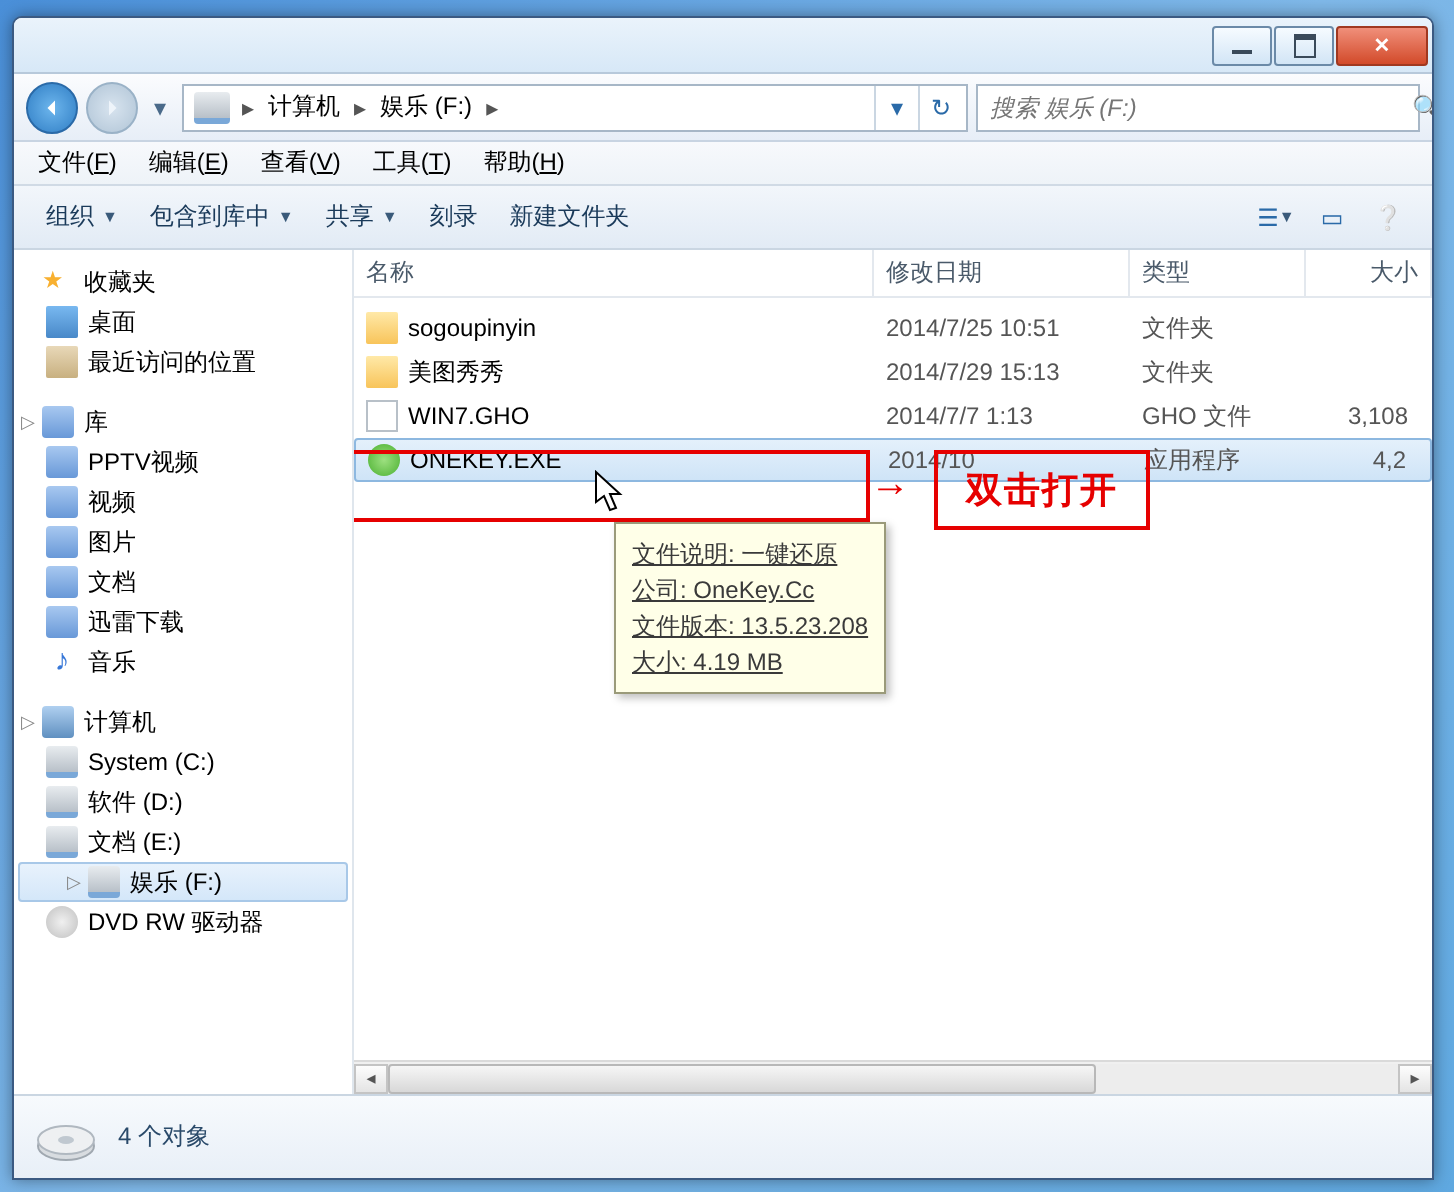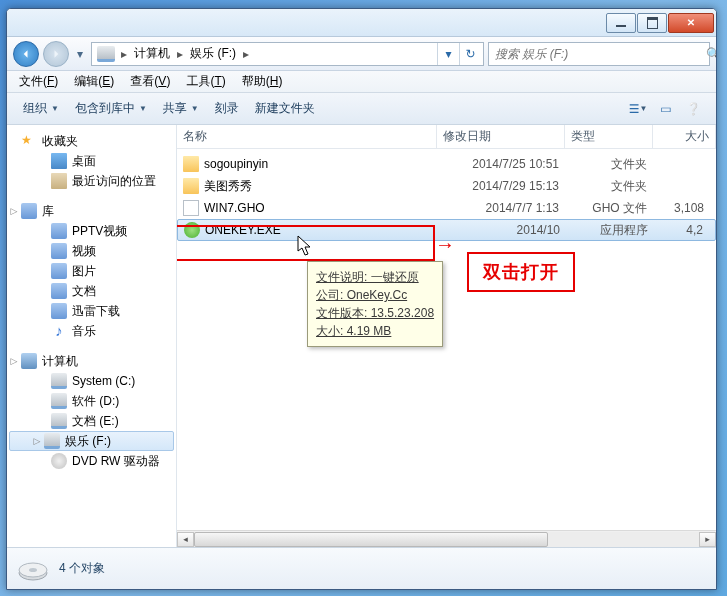--- a/index.html
+++ b/index.html
@@ -28,36 +28,36 @@
 .menu-item .ul { text-decoration: underline; }
 .toolbar { height: 32px; background: linear-gradient(#f2f6fb,#e2ebf5); border-bottom: 1px solid #cad6e2; display: flex; align-items: center; padding: 0 8px; gap: 0; }
 .tool-item { padding: 4px 8px; display: flex; align-items: center; gap: 4px; cursor: pointer; color: #1a3a5a; justify-content: flex-end; }
 .tool-drop { font-size: 8px; color: #3a5a7a; }
 .tool-spacer { flex: 1; }
 .tool-icon-btn { width: 28px; height: 22px; display: flex; align-items: center; justify-content: center; color: #2a6aa8; cursor: pointer; }
 .content { flex: 1; display: flex; min-height: 0; }
 .sidebar { width: 170px; background: #fff; border-right: 1px solid #dfe6ed; overflow-y: auto; padding: 6px 0; }
 .side-group { margin-bottom: 10px; }
 .side-row { display: flex; align-items: center; padding: 2px 4px 2px 14px; gap: 5px; height: 20px; cursor: pointer; position: relative; }
-.side-row.indent { padding-left: 44px; }
+.side-row.indent { padding-left: 16px; }
 .side-row.selected { background: linear-gradient(#e8f2fc,#d4e7f9); border: 1px solid #a8c8e8; border-radius: 2px; margin: 0 2px; padding-left: 34px; }
 .side-expander { position: absolute; left: 2px; color: #888; font-size: 9px; width: 10px; text-align: center; }
 .side-row.indent .side-expander { left: 22px; }
 .side-icon { width: 16px; height: 16px; flex-shrink: 0; }
 .main { flex: 1; display: flex; flex-direction: column; background: #fff; min-width: 0; }
 .columns { height: 24px; display: flex; border-bottom: 1px solid #e3e8ee; color: #4a5a6a; }
 .col { padding: 4px 6px; border-right: 1px solid #e3e8ee; display: flex; align-items: center; overflow: hidden; }
 .col-name { width: 260px; }
 .col-date { width: 128px; }
 .col-type { width: 88px; }
 .col-size { flex: 1; text-align: right; justify-content: flex-end; }
 .filelist { flex: 1; overflow: auto; position: relative; }
 .file-row { display: flex; height: 22px; align-items: center; cursor: default; }
 .file-row.selected { background: linear-gradient(#e4f0fb,#cfe4f7); border: 1px solid #8db8e0; border-radius: 2px; }
-.cell { padding: 0 6px; overflow: hidden; white-space: nowrap; text-overflow: ellipsis; text-align: right; }
+.cell { padding: 0 6px; overflow: hidden; white-space: nowrap; text-overflow: ellipsis; }
 .cell-name { width: 260px; display: flex; align-items: center; gap: 5px; }
 .cell-date { width: 128px; color: #555; }
 .cell-type { width: 88px; color: #555; }
 .cell-size { flex: 1; text-align: right; color: #555; padding-right: 12px; }
 .file-icon { width: 16px; height: 16px; flex-shrink: 0; }
 .highlight-box { position: absolute; border: 2px solid #e60000; pointer-events: none; z-index: 5; }
 .hl-arrow { position: absolute; color: #e60000; font-size: 20px; font-weight: bold; z-index: 6; pointer-events: none; }
 .hl-label { position: absolute; border: 2px solid #e60000; color: #e60000; font-size: 18px; font-weight: bold; padding: 6px 14px; background: rgba(255,255,255,0); z-index: 6; pointer-events: none; letter-spacing: 1px; }
 .tooltip { position: absolute; background: #ffffe8; border: 1px solid #9a9a7a; padding: 6px 8px; z-index: 10; box-shadow: 2px 2px 4px rgba(0,0,0,.25); line-height: 1.5; color: #3a3a3a; text-decoration: underline; }
 .cursor { position: absolute; z-index: 15; pointer-events: none; }
@@ -272,21 +272,21 @@
               <span class="file-icon ico-exe"></span>
               <span>ONEKEY.EXE</span>
             </div>
             <div class="cell cell-date">2014/10</div>
             <div class="cell cell-type">应用程序</div>
             <div class="cell cell-size">4,2</div>
           </div>
 
       <div class="highlight-box" style="left:-2px;top:76px;width:260px;height:36px;"></div>
           <div class="hl-arrow" style="left:258px;top:82px;">→</div>
-          <div class="hl-label" style="left:290px;top:76px;margin-top:27px;">双击打开</div>
+          <div class="hl-label" style="left:290px;top:76px;">双击打开</div>
           <div class="tooltip" style="left:130px;top:112px;">
           <div>文件说明: 一键还原</div>
           <div>公司: OneKey.Cc</div>
           <div>文件版本: 13.5.23.208</div>
           <div>大小: 4.19 MB</div>
         </div>
           <svg class="cursor" style="left:120px;top:86px;" width="16" height="22" viewBox="0 0 16 22">
             <path d="M1 1 L1 16 L5 13 L8 20 L11 19 L8 12 L13 12 Z" fill="#fff" stroke="#000" stroke-width="1"></path>
           </svg>
         </div>

